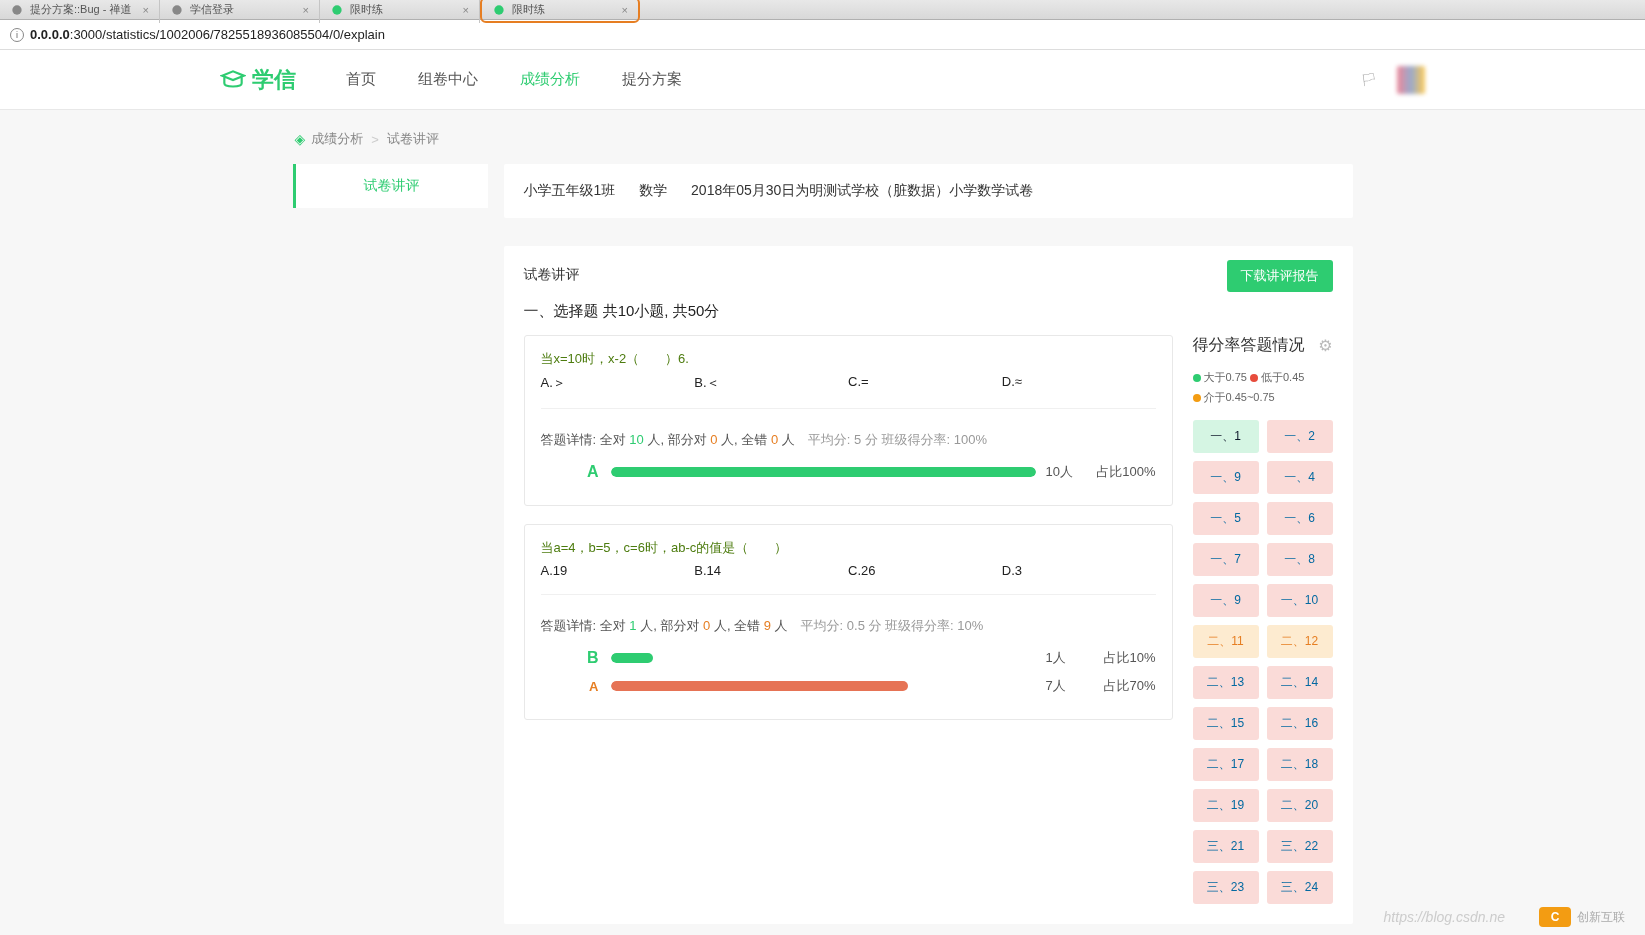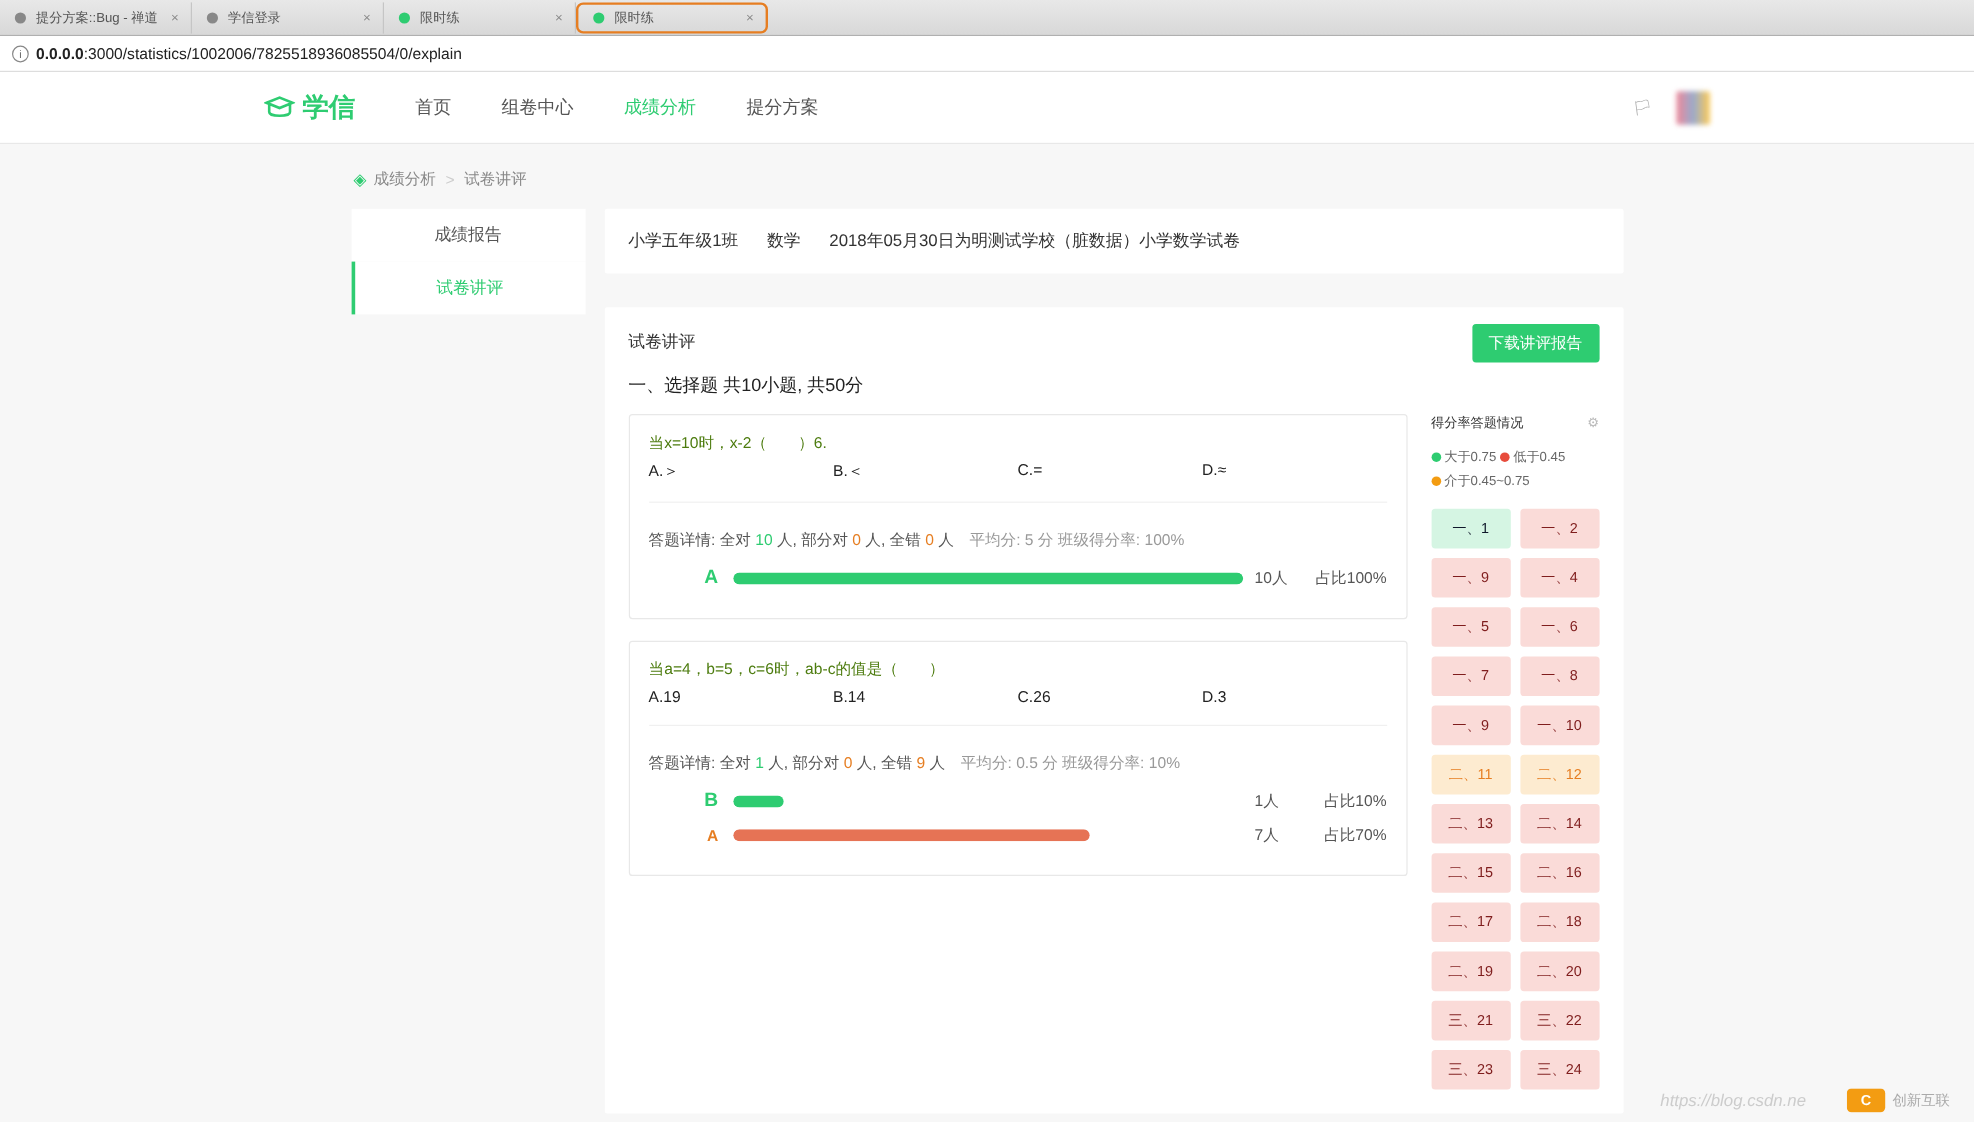--- a/index.html
+++ b/index.html
@@ -1,19 +1,19 @@
 <!DOCTYPE html>
 <html><head>
   <meta charset="utf-8">
   <style>
     * { margin: 0; padding: 0; box-sizing: border-box; }
     body { font-family: "Microsoft YaHei", Arial, sans-serif; font-size: 13px; color: #333; background: #f5f5f5; }
     
     
-    .browser-tabs { display: flex; align-items: center; height: 30px; background: linear-gradient(#e8e8e8, #d8d8d8); border-bottom: 1px solid #b0b0b0; }
+    .browser-tabs { display: flex; align-items: center; height: 20px; background: linear-gradient(#e8e8e8, #d8d8d8); border-bottom: 1px solid #b0b0b0; }
     .tab { display: flex; align-items: center; height: 26px; padding: 0 10px; font-size: 11px; color: #555; min-width: 160px; max-width: 200px; cursor: pointer; border-right: 1px solid #c5c5c5; }
     .tab.highlighted { border: 2px solid #e67e22; border-radius: 6px; }
     .tab-icon { width: 14px; height: 14px; margin-right: 6px; flex-shrink: 0; }
     .tab-title { flex: 1; overflow: hidden; text-overflow: ellipsis; white-space: nowrap; }
     .tab-close { margin-left: 8px; color: #888; }
     .url-bar { display: flex; align-items: center; height: 30px; background: #fff; border-bottom: 1px solid #ddd; padding: 0 10px; }
     .url-info-icon { width: 14px; height: 14px; border: 1px solid #888; border-radius: 50%; display: flex; align-items: center; justify-content: center; font-size: 9px; margin-right: 6px; color: #666; }
     .url-text { font-size: 13px; color: #222; }
     .url-text .bold { font-weight: bold; }
     
@@ -63,31 +63,31 @@
     .bar-label.green { color: #2ecc71; font-size: 16px; }
     .bar-label.orange { color: #e67e22; }
     .bar-track { flex: 1; height: 10px; background: transparent; border-radius: 5px; overflow: hidden; }
     .bar-fill { height: 10px; border-radius: 5px; }
     .bar-fill.green { background: #2ecc71; }
     .bar-fill.orange { background: #e67355; }
     .bar-count { width: 40px; padding-left: 10px; color: #555; }
     .bar-ratio { width: 80px; text-align: right; color: #555; }
     
     .right-panel { width: 140px; }
-    .panel-title { font-size: 11px; color: #333; display: flex; justify-content: space-between; align-items: center; margin-bottom: 12px; }
+    .panel-title { font-size: 16px; color: #333; display: flex; justify-content: space-between; align-items: center; margin-bottom: 12px; }
     .gear { color: #bbb; cursor: pointer; }
     .legend { font-size: 11px; color: #666; margin-bottom: 12px; line-height: 1.8; }
     .dot { display: inline-block; width: 8px; height: 8px; border-radius: 50%; margin-right: 3px; vertical-align: middle; }
     .dot.green { background: #2ecc71; }
     .dot.orange { background: #f39c12; }
     .dot.red { background: #e74c3c; }
     .qgrid { display: grid; grid-template-columns: 1fr 1fr; gap: 8px; }
     .qchip { padding: 8px 0; text-align: center; font-size: 12px; border-radius: 3px; cursor: pointer; }
     .qchip.green { background: #d5f5e3; color: #0f172a; }
-    .qchip.red { background: #fadbd8; color: #7f1d1d; }
+    .qchip.red { background: #fadbd8; color: #0369a1; }
     .qchip.orange { background: #fdebd0; color: #e67e22; }
     
     .watermark { position: fixed; right: 20px; bottom: 8px; display: flex; align-items: center; color: #aaa; font-size: 12px; }
     .wm-logo { width: 32px; height: 20px; background: #f39c12; color: #fff; display: flex; align-items: center; justify-content: center; border-radius: 4px; margin-right: 6px; font-weight: bold; }
     .csdn-text { position: fixed; right: 140px; bottom: 10px; color: #ccc; font-size: 14px; font-style: italic; }
   </style>
 </head>
 <body>
 
 <div class="browser-tabs" id="tabs-host">
@@ -152,21 +152,20 @@
   <div class="content-area">
     <div class="breadcrumb-row">
       <span class="bc-icon">◈</span>
       <span class="bc-link">成绩分析</span>
       <span class="bc-sep">&gt;</span>
       <span>试卷讲评</span>
     </div>
 
     <div class="layout">
       <div class="left-menu" id="leftmenu-host">
-          <div class="left-menu-item">成绩报告</div>
           <div class="left-menu-item active">试卷讲评</div>
         </div>
 
       <div class="main">
         <div class="card info-card">
           <span>小学五年级1班</span>
           <span>数学</span>
           <span>2018年05月30日为明测试学校（脏数据）小学数学试卷</span>
         </div>
 

